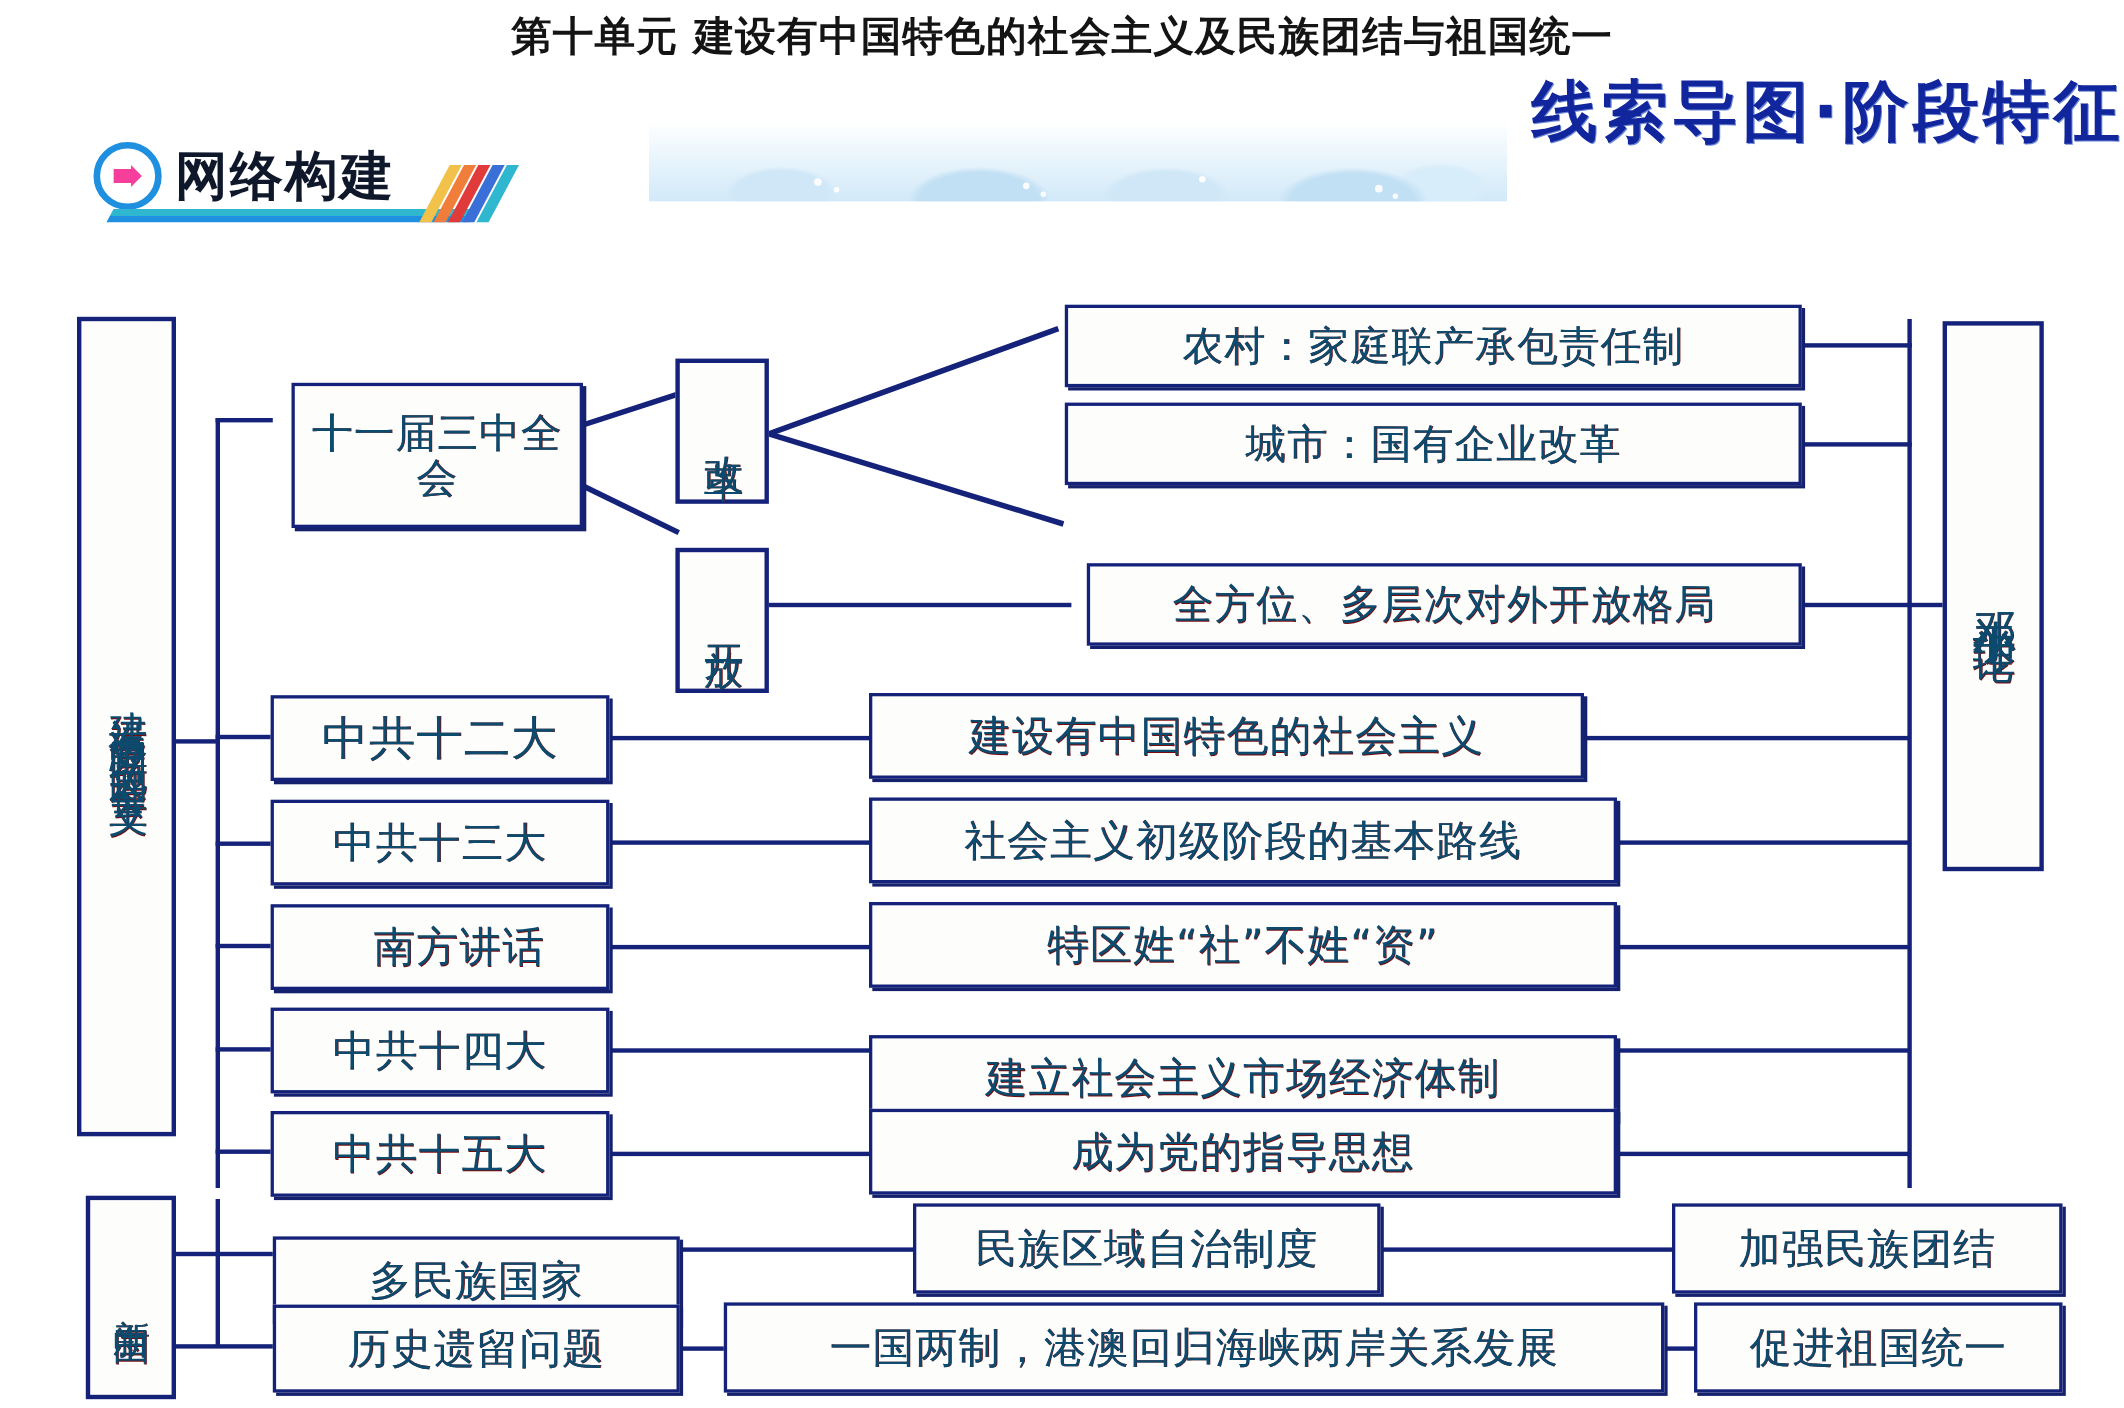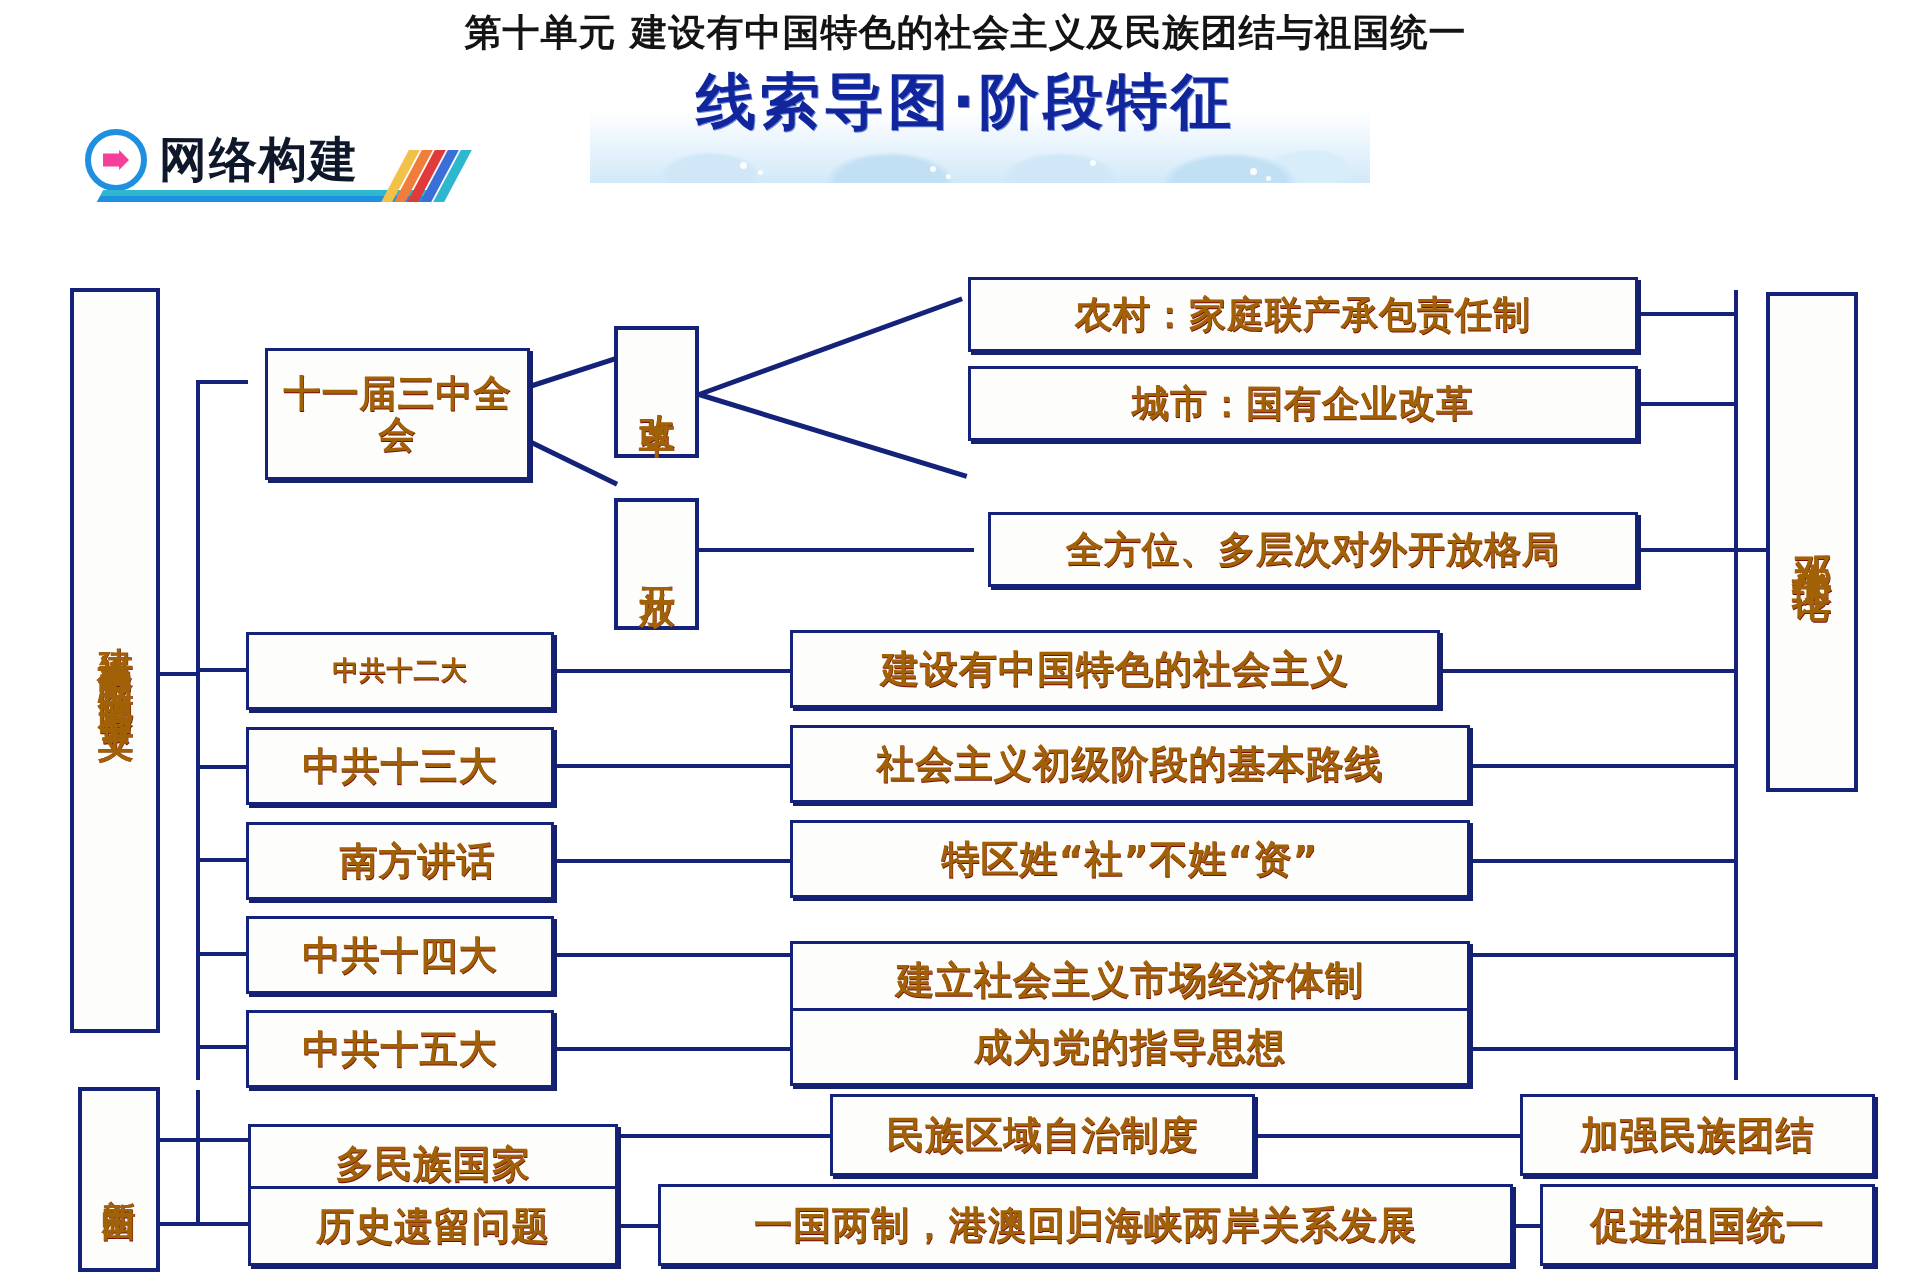--- a/index.html
+++ b/index.html
@@ -26,21 +26,21 @@
       radial-gradient(ellipse 70px 34px at 120px 118px, #cfe7f7 0%, #cfe7f7 60%, rgba(255,255,255,0) 72%),
       radial-gradient(ellipse 90px 42px at 300px 124px, #c2e0f4 0%, #c2e0f4 60%, rgba(255,255,255,0) 72%),
       radial-gradient(ellipse 80px 36px at 470px 120px, #cfe7f7 0%, #cfe7f7 60%, rgba(255,255,255,0) 72%),
       radial-gradient(ellipse 95px 44px at 640px 126px, #c2e0f4 0%, #c2e0f4 60%, rgba(255,255,255,0) 72%),
       radial-gradient(ellipse 60px 30px at 720px 112px, #d8edfa 0%, #d8edfa 60%, rgba(255,255,255,0) 72%),
       linear-gradient(to bottom,#ffffff 0%,#ffffff 42%,#e8f4fc 70%,#d2e9f8 100%);
     pointer-events:none;
   }
   #banner .flake{position:absolute;background:#ffffff;border-radius:50%;opacity:.9;}
   #main-title{
-    position:absolute;left:0;top:62px;width:1931px;text-align:center;
+    position:absolute;left:0;top:62px;width:1931px;text-align:right;
     font-size:60px;font-weight:bold;color:#11269c;
     letter-spacing:4px;
     text-shadow:1px 1px 0 #6f8ad8;
   }
   
   #netbuild{
     position:absolute;left:85px;top:128px;
     display:flex;align-items:center;
   }
   #netbuild .ring{
@@ -63,22 +63,22 @@
     transform:skewX(-28deg);
   }
   #nb-ribbon{position:absolute;left:395px;top:150px;width:70px;height:52px;}
   #nb-ribbon i{position:absolute;top:0;width:11px;height:52px;transform:skewX(-28deg);}
 
   
   .box{
     position:absolute;box-sizing:border-box;
     border:3px solid #14227a;
     background:#fdfdfb;
-    color:#a16207;
-    font-weight:bold;
+    color:#0c4a6e;
+    font-weight:normal;
     display:flex;align-items:center;justify-content:center;
     text-align:center;
     line-height:1.12;
     letter-spacing:1px;
     text-shadow:0.5px 0.5px 0 #7a0a0a;
     box-shadow:3px 3px 0 #16216d;
     z-index:3;
   }
   .box.vert{
     writing-mode:vertical-rl;
@@ -156,21 +156,21 @@
 <div class="box" style="left:988px;top:512px;width:650px;height:75px;font-size:37px;">全方位、多层次对外开放格局</div>
 
 <div class="line h" style="left:1638px;top:312px;width:100px;"></div>
 <div class="line h" style="left:1638px;top:402px;width:100px;"></div>
 <div class="line h" style="left:1638px;top:548px;width:100px;"></div>
 <div class="line v" style="left:1734px;top:290px;height:790px;"></div>
 <div class="line h" style="left:1734px;top:548px;width:70px;"></div>
 
 <div class="box vert" style="left:1766px;top:292px;width:92px;height:500px;font-size:39px;">邓小平理论</div>
 
-<div class="box" style="left:246px;top:632px;width:308px;height:78px;font-size:26px;">中共十二大</div>
+<div class="box" style="left:246px;top:632px;width:308px;height:78px;font-size:42px;">中共十二大</div>
 <div class="box" style="left:246px;top:727px;width:308px;height:78px;font-size:38px;">中共十三大</div>
 <div class="box" style="left:246px;top:822px;width:308px;height:78px;font-size:38px;padding-left:35px;">南方讲话</div>
 <div class="box" style="left:246px;top:916px;width:308px;height:78px;font-size:38px;text-align:center;">中共十四大</div>
 <div class="box" style="left:246px;top:1010px;width:308px;height:78px;font-size:38px;">中共十五大</div>
 
 <div class="line h" style="left:554px;top:669px;width:240px;"></div>
 <div class="line h" style="left:554px;top:764px;width:240px;"></div>
 <div class="line h" style="left:554px;top:859px;width:240px;"></div>
 <div class="line h" style="left:554px;top:953px;width:240px;"></div>
 <div class="line h" style="left:554px;top:1047px;width:240px;"></div>

